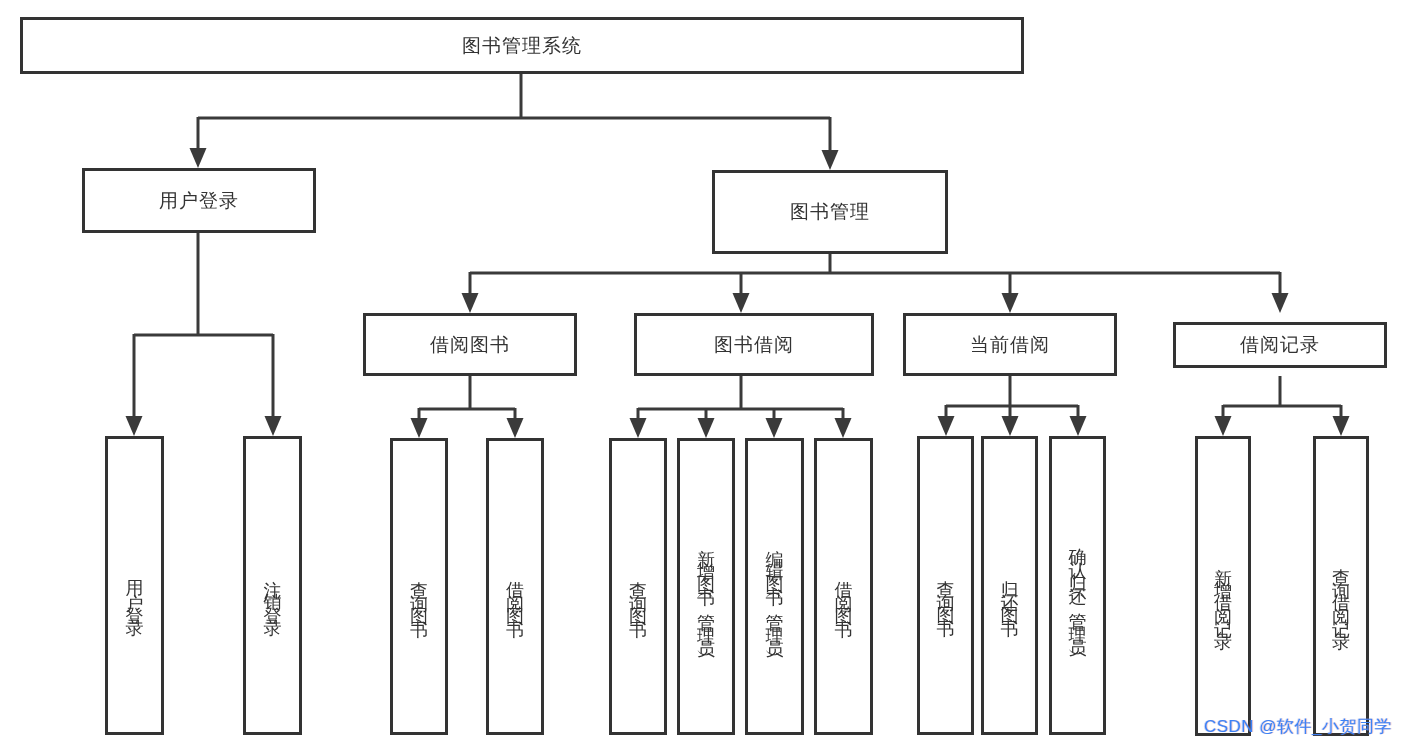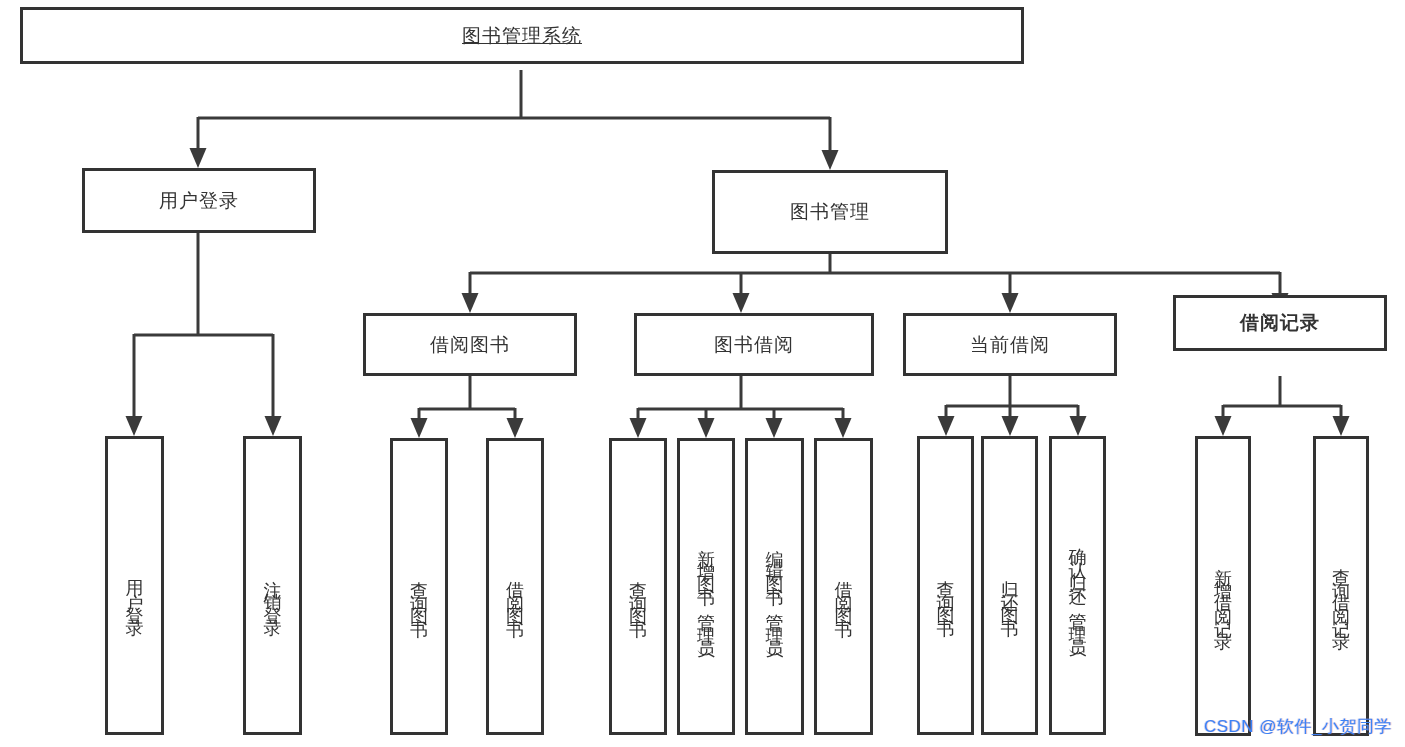--- a/index.html
+++ b/index.html
@@ -123,29 +123,29 @@
       <polygon points="765.5,418 782.5,418 774,438"></polygon>
       <polygon points="834.5,418 851.5,418 843,438"></polygon>
       <polygon points="937.5,416 954.5,416 946,436"></polygon>
       <polygon points="1001.5,416 1018.5,416 1010,436"></polygon>
       <polygon points="1069.5,416 1086.5,416 1078,436"></polygon>
       <polygon points="1214.5,416 1231.5,416 1223,436"></polygon>
       <polygon points="1332.5,416 1349.5,416 1341,436"></polygon>
     </g>
   </svg>
 
-  <div class="node" style="left:20px; top:7px; width:1004px; height:57px;text-decoration:underline;">图书管理系统</div>
+  <div class="node" style="left:20px; top:17px; width:1004px; height:57px;">图书管理系统</div>
 
   <div class="node" style="left:82px; top:168px; width:234px; height:65px;">用户登录</div>
   <div class="node" style="left:712px; top:170px; width:236px; height:84px;">图书管理</div>
 
   <div class="node" style="left:363px; top:313px; width:214px; height:63px;">借阅图书</div>
   <div class="node" style="left:634px; top:313px; width:240px; height:63px;">图书借阅</div>
   <div class="node" style="left:903px; top:313px; width:214px; height:63px;">当前借阅</div>
-  <div class="node" style="left:1173px; top:295px; width:214px; height:56px;font-weight:bold;">借阅记录</div>
+  <div class="node" style="left:1173px; top:322px; width:214px; height:46px;">借阅记录</div>
 
   <div class="node leaf" style="left:105px; top:436px; width:59px; height:299px;">
     <span class="vtext">用户登录</span>
   </div>
   <div class="node leaf" style="left:243px; top:436px; width:59px; height:299px;">
     <span class="vtext">注销登录</span>
   </div>
 
   <div class="node leaf" style="left:390px; top:438px; width:58px; height:297px;">
     <span class="vtext">查询图书</span>

